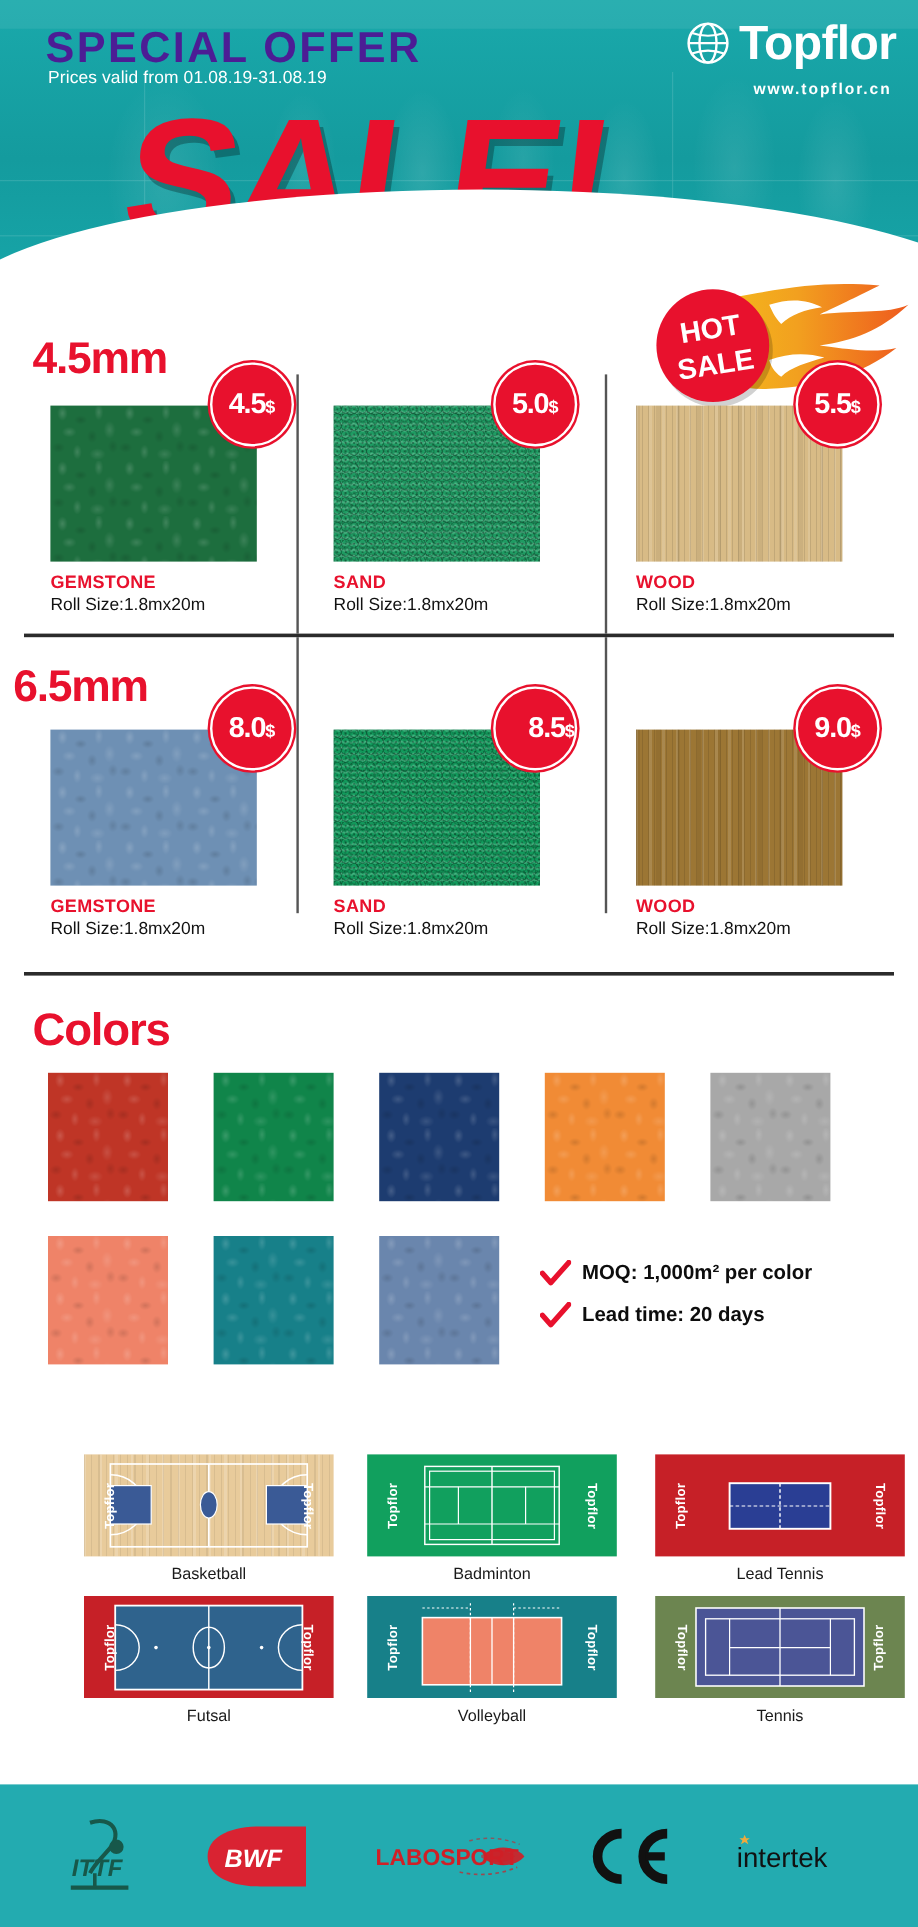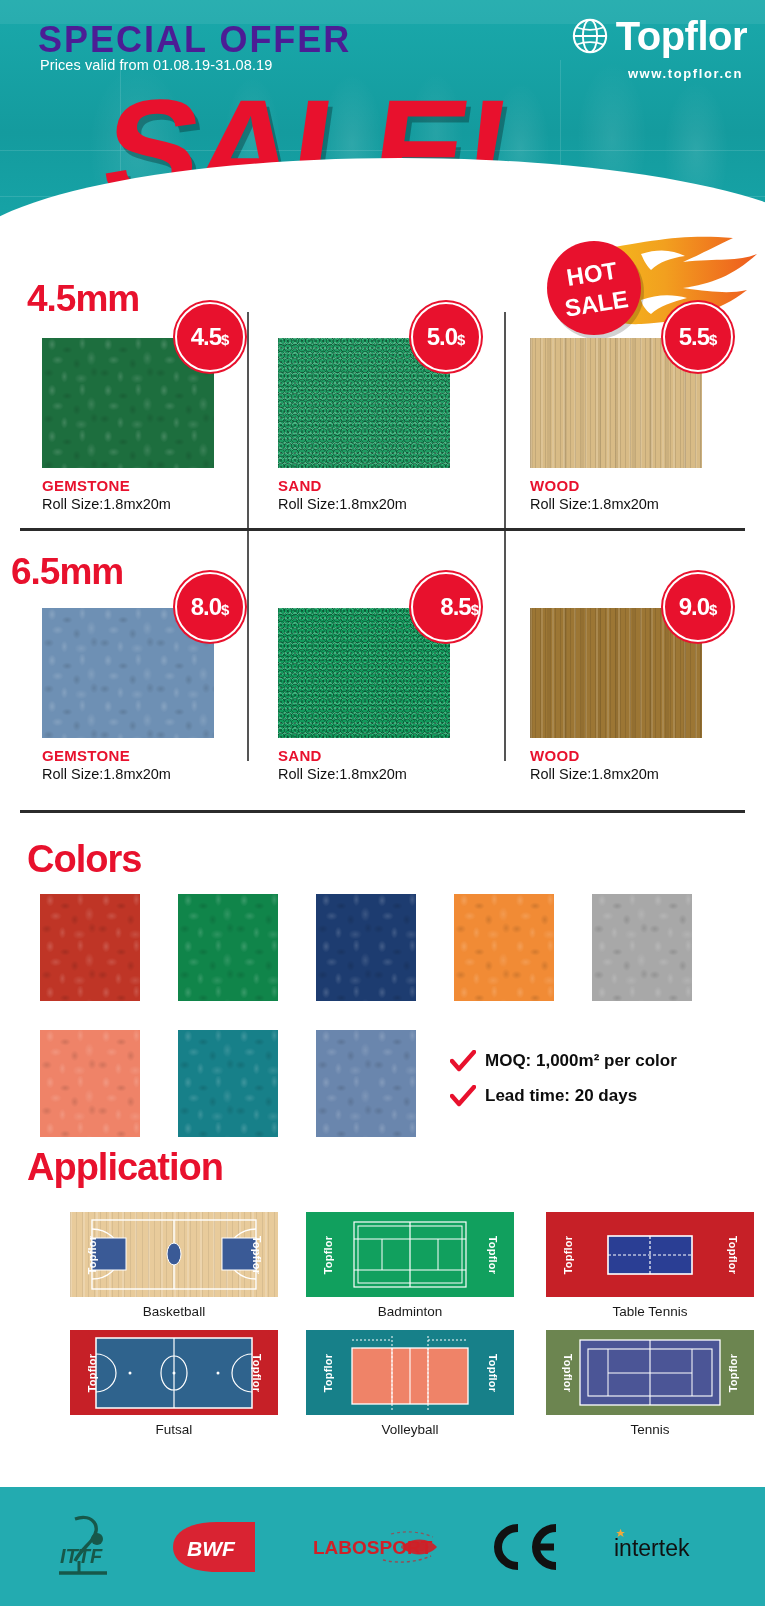--- a/index.html
+++ b/index.html
@@ -315,21 +315,20 @@
       <div class="moq-line">
         <svg width="26" height="22" viewBox="0 0 26 22">
           <path d="M2 11 L9 19 L24 2" fill="none" stroke="#e8112d" stroke-width="4.4" stroke-linecap="round" stroke-linejoin="round"></path>
         </svg>
         <span class="txt">Lead time: 20 days</span>
       </div>
     </div>
   </div>
 
   <div class="application">
-    <div class="sec-title" style="left:27px;top:6px;font-size:38px;">Application</div>
 
     <div class="court-cell" style="left:42px;top:70px;">
       <div class="court" style="background:#e8cb9b;">
         <div style="position:absolute;inset:0;background-image:repeating-linear-gradient(90deg,rgba(0,0,0,.07) 0 1px,transparent 1px 6px),repeating-linear-gradient(90deg,rgba(255,255,255,.18) 0 2px,transparent 2px 13px);"></div>
         <svg viewBox="0 0 208 85" width="208" height="85" style="position:absolute;inset:0;">
           <rect x="22" y="8" width="164" height="69" fill="none" stroke="#fff" stroke-width="1.4"></rect>
           <line x1="104" y1="8" x2="104" y2="77" stroke="#fff" stroke-width="1.4"></line>
           <ellipse cx="104" cy="42" rx="7" ry="11" fill="#3a5a96" stroke="#fff" stroke-width="1"></ellipse>
           <path d="M22 17 A28 25 0 0 1 22 67" fill="none" stroke="#fff" stroke-width="1.3"></path>
           <path d="M186 17 A28 25 0 0 0 186 67" fill="none" stroke="#fff" stroke-width="1.3"></path>
@@ -362,21 +361,21 @@
     <div class="court-cell" style="left:518px;top:70px;">
       <div class="court" style="background:#c62027;">
         <svg viewBox="0 0 208 85" width="208" height="85" style="position:absolute;inset:0;">
           <rect x="62" y="24" width="84" height="38" fill="#2a3e94" stroke="#fff" stroke-width="1.6"></rect>
           <line x1="104" y1="24" x2="104" y2="62" stroke="#fff" stroke-width="1.2" stroke-dasharray="3 2"></line>
           <line x1="62" y1="43" x2="146" y2="43" stroke="#fff" stroke-width="1" stroke-dasharray="3 2"></line>
         </svg>
         <span class="tp-side tp-left">Topflor</span>
         <span class="tp-side tp-right">Topflor</span>
       </div>
-      <div class="court-label">Table Tennis</div>
+      <div class="court-label">Lead Tennis</div>
     </div>
 
     <div class="court-cell" style="left:42px;top:188px;">
       <div class="court" style="background:#c62027;">
         <svg viewBox="0 0 208 85" width="208" height="85" style="position:absolute;inset:0;">
           <rect x="26" y="8" width="156" height="70" fill="#2f638d" stroke="#fff" stroke-width="1.5"></rect>
           <line x1="104" y1="8" x2="104" y2="78" stroke="#fff" stroke-width="1.2"></line>
           <ellipse cx="104" cy="43" rx="13" ry="17" fill="none" stroke="#fff" stroke-width="1.2"></ellipse>
           <circle cx="104" cy="43" r="1.5" fill="#fff"></circle>
           <circle cx="60" cy="43" r="1.5" fill="#fff"></circle>

